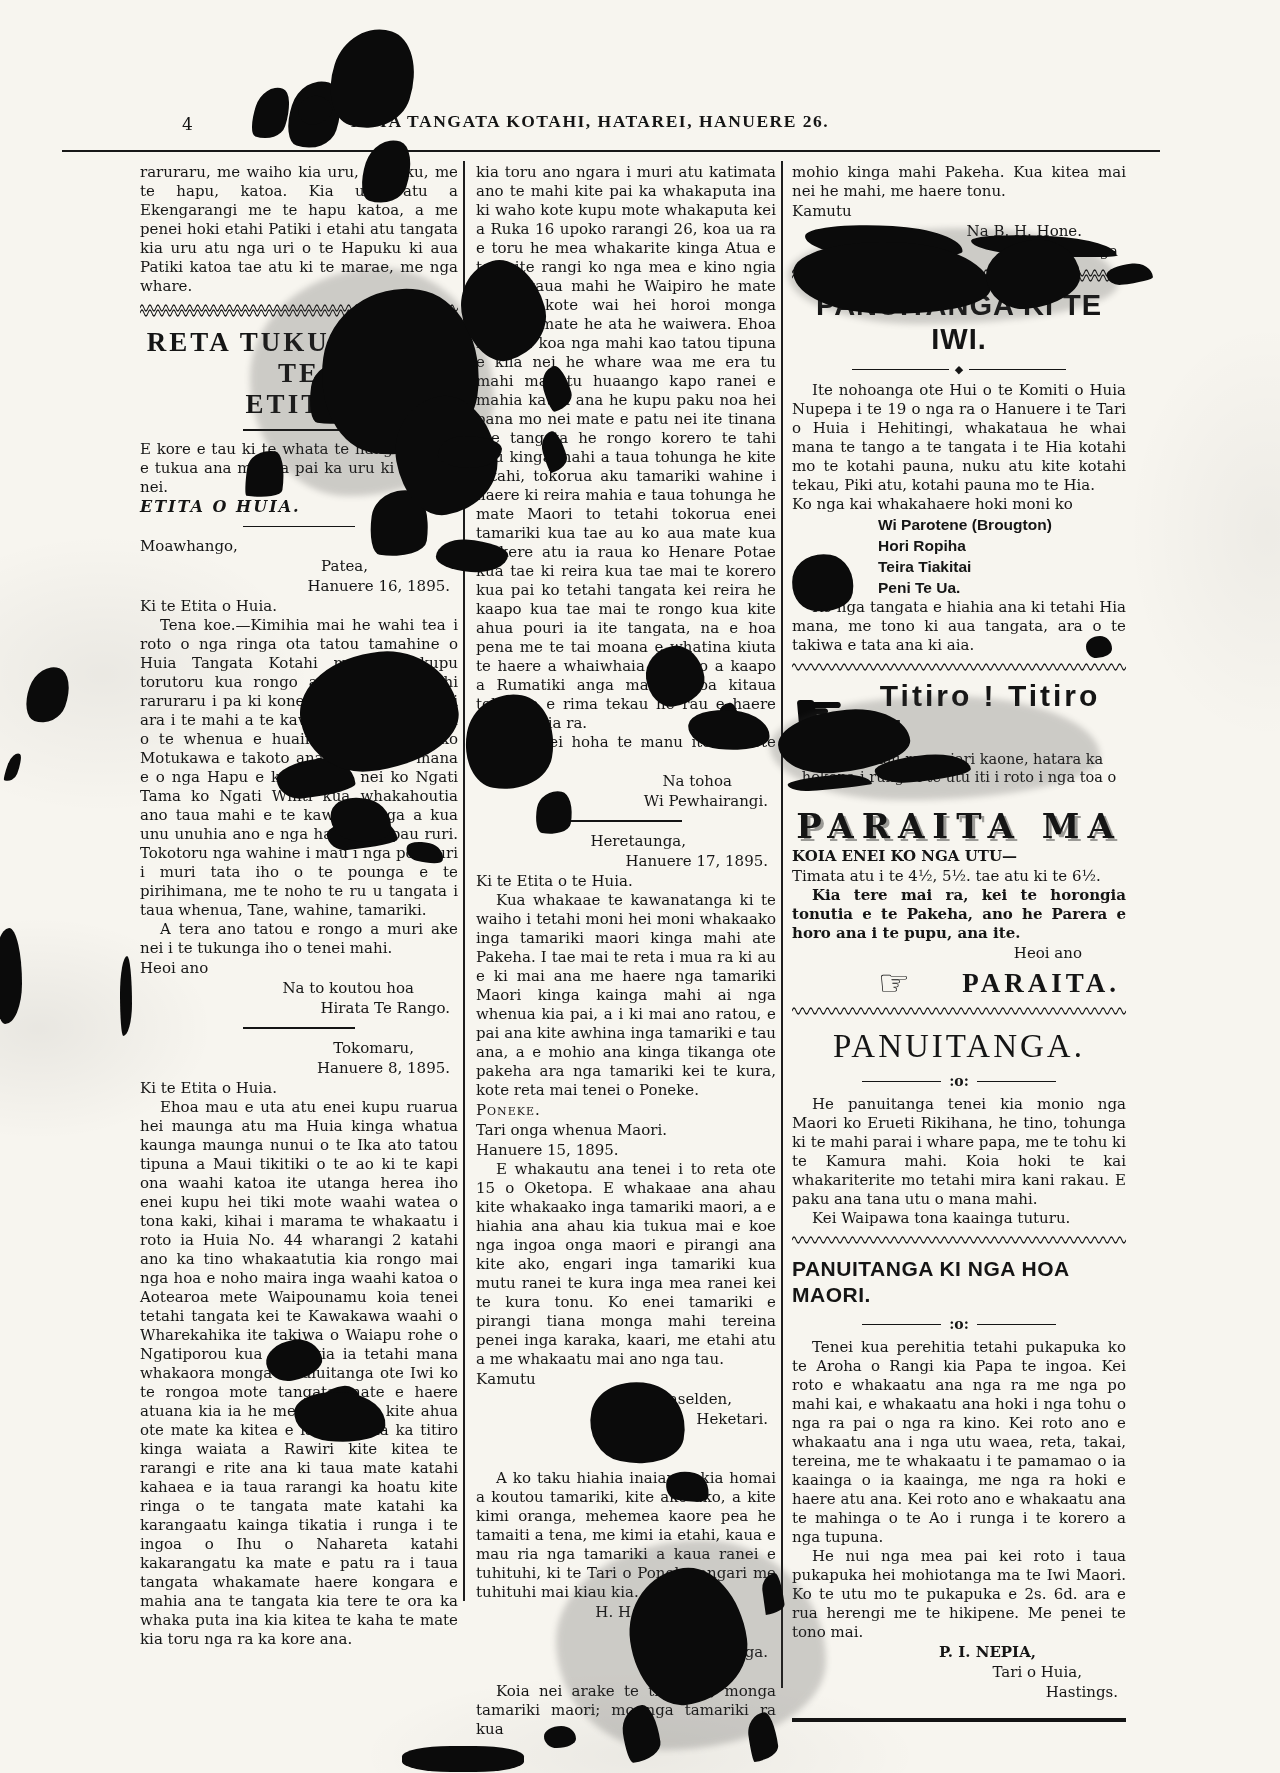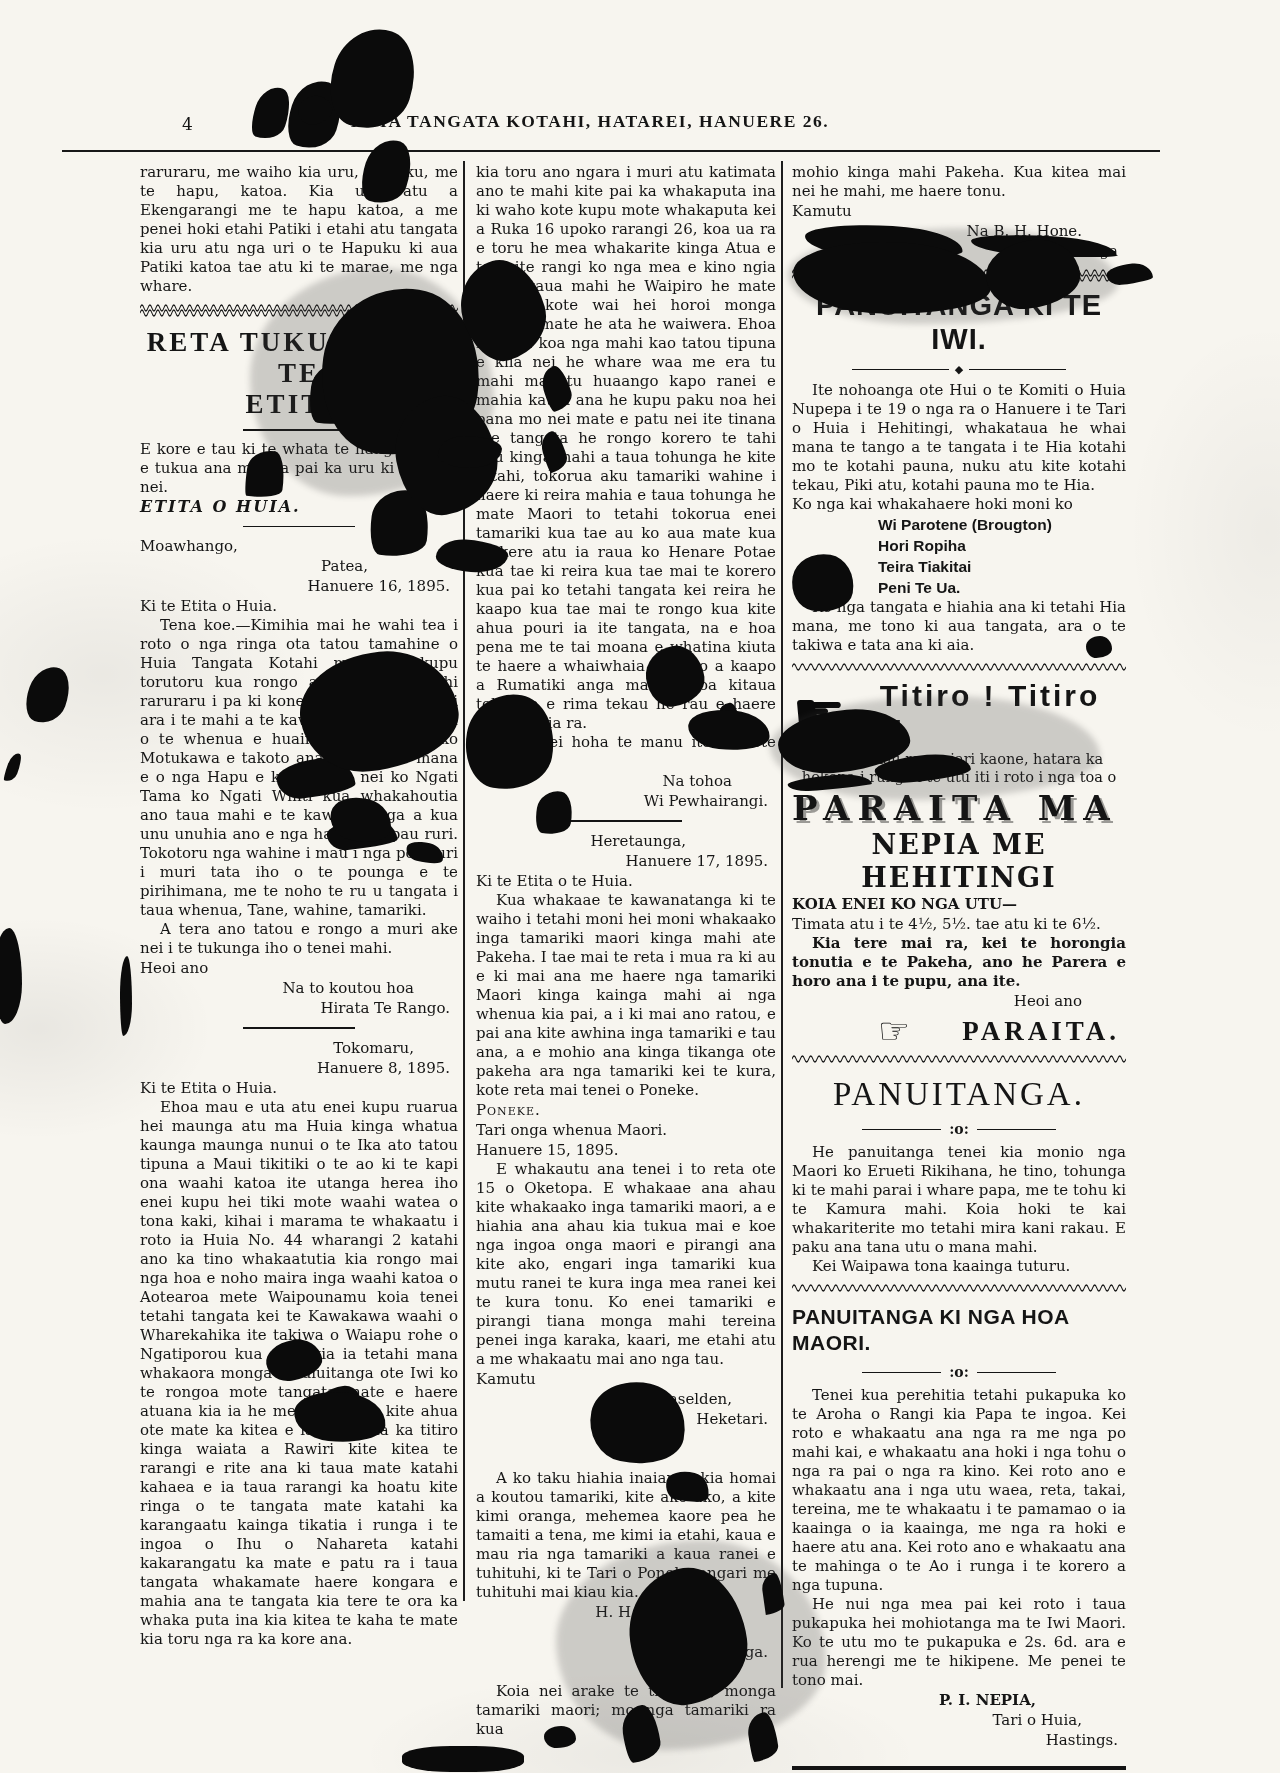--- a/index.html
+++ b/index.html
@@ -39,21 +39,21 @@
   .r3{text-align:right;padding-right:90px;}
   .h1{font-family:"Liberation Serif",serif;font-weight:bold;font-size:27px;line-height:31px;
       text-align:center;letter-spacing:3px;white-space:pre-line;margin:10px 0 4px;}
   .hiwi{font-family:"Liberation Sans",sans-serif;font-weight:bold;font-size:29px;line-height:34px;
         text-align:center;letter-spacing:1px;margin:6px 0 0;}
   .h2{font-family:"Liberation Serif",serif;font-size:33px;line-height:38px;text-align:center;
       letter-spacing:3px;margin:12px 0 0;}
   .h3{font-family:"Liberation Sans",sans-serif;font-weight:bold;font-size:21px;line-height:26px;
       text-align:left;letter-spacing:0.5px;margin:12px 0 0;}
   .disp1{font-family:"DejaVu Serif",serif;font-weight:bold;font-size:34px;line-height:40px;
-         letter-spacing:8px;text-shadow:3px 3px 0 rgba(17,17,17,0.4);margin-top:2px;}
+         text-align:center;letter-spacing:8px;text-shadow:3px 3px 0 rgba(17,17,17,0.4);margin-top:20px;}
   .disp2{font-family:"DejaVu Serif",serif;font-weight:bold;font-size:27px;line-height:33px;
          text-align:center;letter-spacing:2px;}
   .cpara{text-align:center;text-indent:0;font-size:14.5px;line-height:18px;margin:3px 4px 2px;}
   .name{font-family:"Liberation Sans",sans-serif;font-weight:bold;font-size:15.5px;line-height:21px;padding-left:86px;}
   
   .rule-short{width:112px;height:1.5px;background:#141414;margin:9px auto;}
   .rule-thick{height:3.5px;background:#141414;margin:16px 0 6px;}
   .wavy{margin:8px 0 6px;line-height:0;}
   .diamond-rule{display:flex;align-items:center;margin:8px 60px 6px;}
   .diamond-rule::before,.diamond-rule::after{content:'';flex:1;height:1.5px;background:#141414;}
@@ -193,21 +193,20 @@
       <p class="para">Ko nga tangata e hiahia ana ki tetahi Hia mana, me tono ki aua tangata, ara o te takiwa e tata ana ki aia.</p>
       <div class="wavy"><svg width="100%" height="8" viewBox="0 0 640 8" preserveAspectRatio="none">
           <path transform="translate(0,0)" d="M0,4 q4,-6 8,0 q4,6 8,0 q4,-6 8,0 q4,6 8,0 q4,-6 8,0 q4,6 8,0 q4,-6 8,0 q4,6 8,0 q4,-6 8,0 q4,6 8,0 q4,-6 8,0 q4,6 8,0 q4,-6 8,0 q4,6 8,0 q4,-6 8,0 q4,6 8,0 q4,-6 8,0 q4,6 8,0 q4,-6 8,0 q4,6 8,0 q4,-6 8,0 q4,6 8,0 q4,-6 8,0 q4,6 8,0 q4,-6 8,0 q4,6 8,0 q4,-6 8,0 q4,6 8,0 q4,-6 8,0 q4,6 8,0 q4,-6 8,0 q4,6 8,0 q4,-6 8,0 q4,6 8,0 q4,-6 8,0 q4,6 8,0 q4,-6 8,0 q4,6 8,0 q4,-6 8,0 q4,6 8,0 q4,-6 8,0 q4,6 8,0 q4,-6 8,0 q4,6 8,0 q4,-6 8,0 q4,6 8,0 q4,-6 8,0 q4,6 8,0 q4,-6 8,0 q4,6 8,0 q4,-6 8,0 q4,6 8,0 q4,-6 8,0 q4,6 8,0 q4,-6 8,0 q4,6 8,0 q4,-6 8,0 q4,6 8,0 q4,-6 8,0 q4,6 8,0 q4,-6 8,0 q4,6 8,0 q4,-6 8,0 q4,6 8,0 q4,-6 8,0 q4,6 8,0 q4,-6 8,0 q4,6 8,0 q4,-6 8,0 q4,6 8,0 q4,-6 8,0 q4,6 8,0 q4,-6 8,0 q4,6 8,0 q4,-6 8,0 q4,6 8,0 q4,-6 8,0 q4,6 8,0 q4,-6 8,0 q4,6 8,0" fill="none" stroke="#141414" stroke-width="1.6"></path>
         </svg></div>
       <div class="titiro-row">
         <span class="manicule big">☛</span>
         <span class="titiro-text">Titiro !  Titiro !!</span>
       </div>
       <p class="para cpara">E rua tekau mano iari kaone, hatara ka hokona i runga i te utu iti i roto i nga toa o</p>
       <div class="disp1">PARAITA MA</div>
-      <div class="disp2">NEPIA ME HEHITINGI</div>
       <div class="ln c b">KOIA ENEI KO NGA UTU—</div>
       <div class="ln c">Timata atu i te 4½, 5½. tae atu ki te 6½.</div>
       <p class="para b">Kia tere mai ra, kei te horongia tonutia e te Pakeha, ano he Parera e horo ana i te pupu, ana ite.</p>
       <div class="ln r2">Heoi ano</div>
       <div class="pline-row">
         <span class="manicule small">☞</span>
         <span class="pline-text">PARAITA.</span>
       </div>
       <div class="wavy"><svg width="100%" height="8" viewBox="0 0 640 8" preserveAspectRatio="none">
           <path transform="translate(0,0)" d="M0,4 q4,-6 8,0 q4,6 8,0 q4,-6 8,0 q4,6 8,0 q4,-6 8,0 q4,6 8,0 q4,-6 8,0 q4,6 8,0 q4,-6 8,0 q4,6 8,0 q4,-6 8,0 q4,6 8,0 q4,-6 8,0 q4,6 8,0 q4,-6 8,0 q4,6 8,0 q4,-6 8,0 q4,6 8,0 q4,-6 8,0 q4,6 8,0 q4,-6 8,0 q4,6 8,0 q4,-6 8,0 q4,6 8,0 q4,-6 8,0 q4,6 8,0 q4,-6 8,0 q4,6 8,0 q4,-6 8,0 q4,6 8,0 q4,-6 8,0 q4,6 8,0 q4,-6 8,0 q4,6 8,0 q4,-6 8,0 q4,6 8,0 q4,-6 8,0 q4,6 8,0 q4,-6 8,0 q4,6 8,0 q4,-6 8,0 q4,6 8,0 q4,-6 8,0 q4,6 8,0 q4,-6 8,0 q4,6 8,0 q4,-6 8,0 q4,6 8,0 q4,-6 8,0 q4,6 8,0 q4,-6 8,0 q4,6 8,0 q4,-6 8,0 q4,6 8,0 q4,-6 8,0 q4,6 8,0 q4,-6 8,0 q4,6 8,0 q4,-6 8,0 q4,6 8,0 q4,-6 8,0 q4,6 8,0 q4,-6 8,0 q4,6 8,0 q4,-6 8,0 q4,6 8,0 q4,-6 8,0 q4,6 8,0 q4,-6 8,0 q4,6 8,0 q4,-6 8,0 q4,6 8,0 q4,-6 8,0 q4,6 8,0 q4,-6 8,0 q4,6 8,0 q4,-6 8,0 q4,6 8,0 q4,-6 8,0 q4,6 8,0" fill="none" stroke="#141414" stroke-width="1.6"></path>

